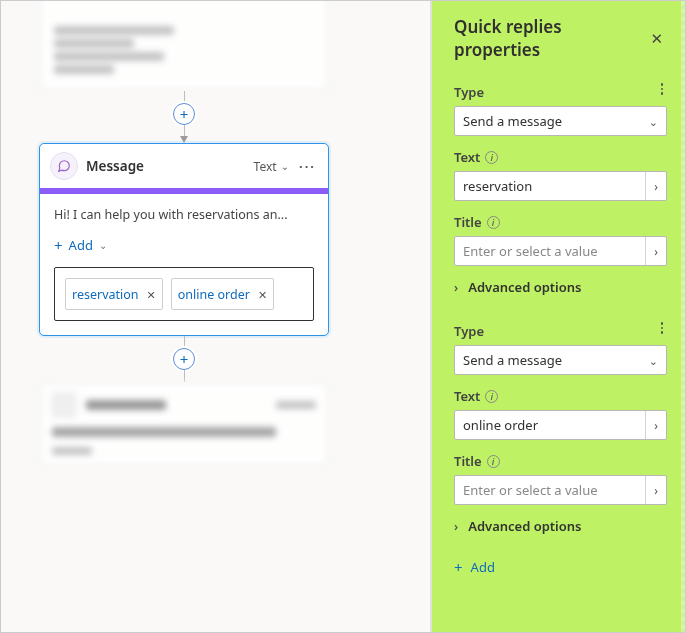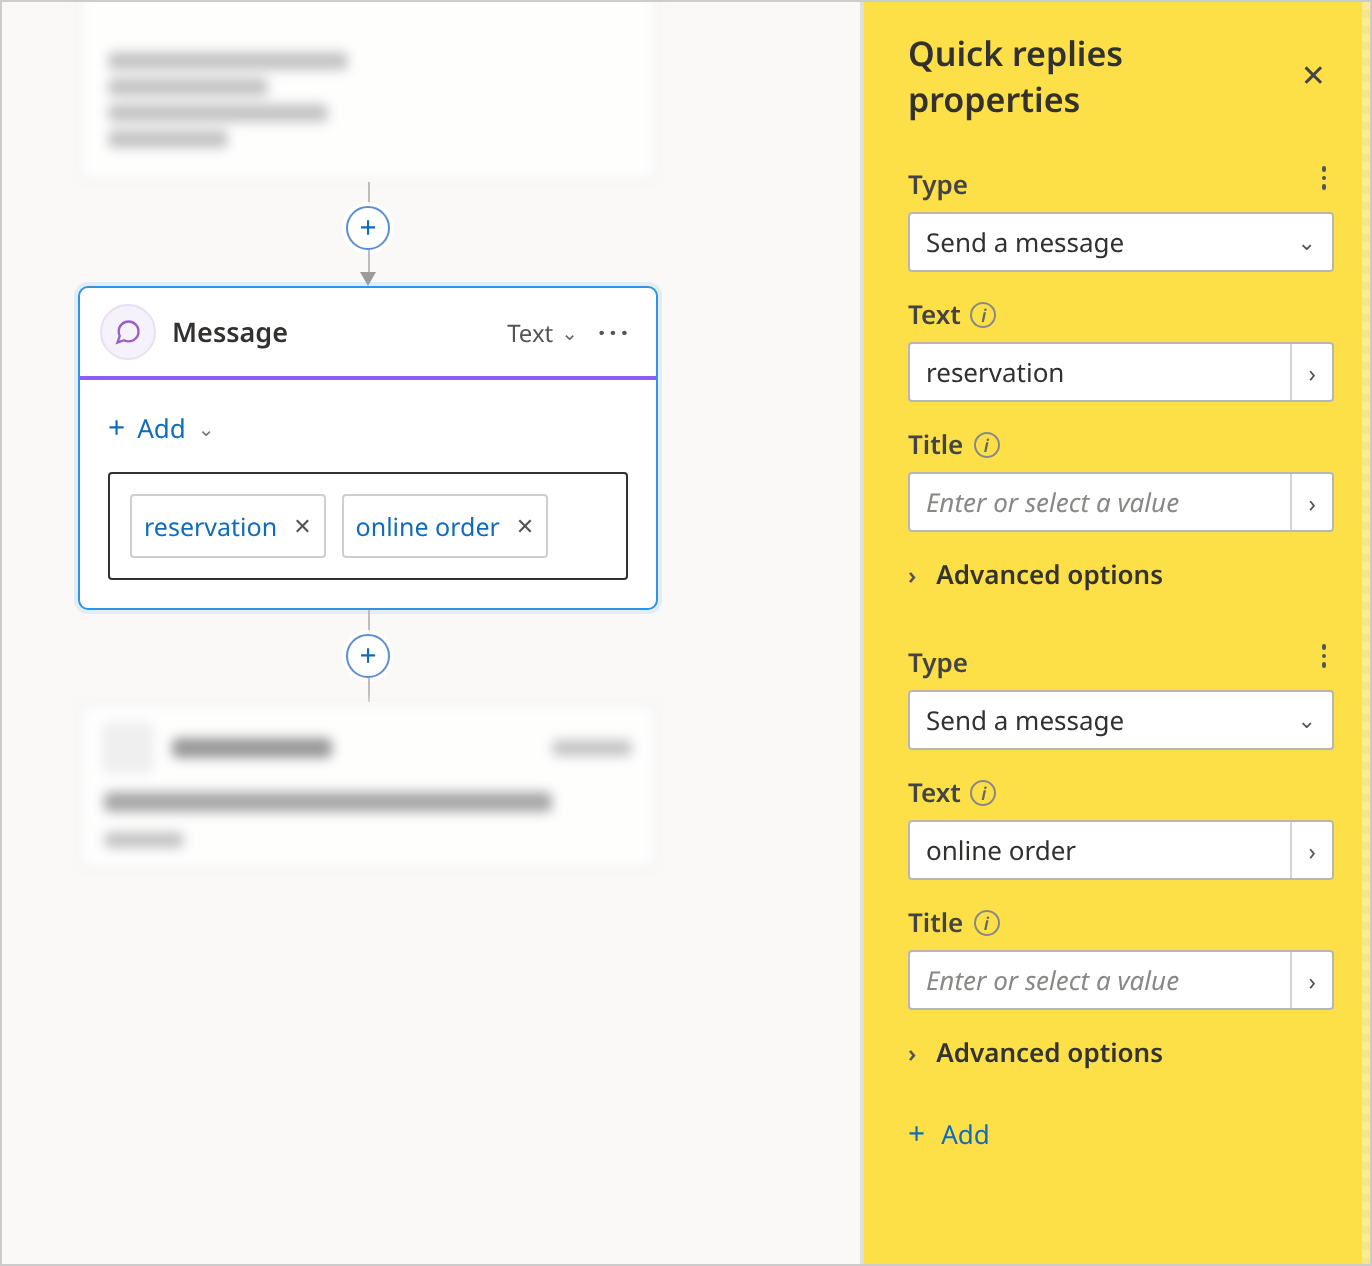--- a/index.html
+++ b/index.html
@@ -76,21 +76,21 @@
       border: 1.5px solid #2e94e8;
       border-radius: 5px;
       width: 290px;
       margin-left: 18px;
       box-shadow: 0 0 0 2px rgba(197,224,247,0.45);
     }
     .node-header {
       display: flex;
       align-items: center;
       padding: 8px 10px;
-      border-bottom: 2px solid #8b5cf6;
+      border-bottom: 6px solid #8b5cf6;
       gap: 8px;
     }
     .icon-oval {
       width: 28px; height: 28px;
       border-radius: 50%;
       background: #f6f2fb;
       border: 1px solid #e7dff2;
       display: flex; align-items: center; justify-content: center;
       color: #9a5fc9;
     }
@@ -136,21 +136,21 @@
     .bb-icon { width: 24px; height: 24px; background: #eee; border: 1px solid #ddd; border-radius: 2px; }
     .bb-title { height: 10px; width: 80px; background: #888; border-radius: 3px; flex: none; }
     .bb-right { margin-left: auto; height: 8px; width: 40px; background: #bbb; border-radius: 3px; }
     .bb-line { height: 10px; width: 85%; background: #999; border-radius: 3px; margin-bottom: 10px; }
     .bb-add { height: 8px; width: 40px; background: #bbb; border-radius: 3px; }
 
     
     .panel {
       width: 254px;
       border-left: 1px solid #e1dfdd;
-      background: #fde047;
+      background: #bef264;
       padding: 14px 18px 10px 22px;
       overflow-y: auto;
     }
     .panel-header { display: flex; align-items: center; justify-content: space-between; margin-bottom: 18px; }
     .panel-title { font-size: 17px; font-weight: 600; color: #323130; }
     .close-x { font-size: 15px; color: #444; cursor: pointer; padding: 4px; }
     .field-label { font-size: 13px; font-weight: 600; color: #444; margin: 4px 0 5px; display: flex; align-items: center; gap: 5px; }
     .label-row { display: flex; align-items: flex-start; justify-content: space-between; }
     .info-icon {
       width: 13px; height: 13px; border: 1px solid #888; border-radius: 50%;
@@ -176,21 +176,21 @@
       margin-left: auto;
       font-size: 12px;
       color: #555;
       border-left: 1px solid #d6d4d2;
       padding-left: 8px;
       height: 100%;
       display: flex;
       align-items: center;
     }
     .select-box .downchev { margin-left: auto; font-size: 11px; color: #555; }
-    .placeholder { color: #8a8886; font-style: italic; }
+    .placeholder { color: #8a8886; }
     .adv-row {
       display: flex; align-items: center; gap: 10px;
       font-weight: 600; font-size: 13px; color: #333;
       margin: 4px 0 22px; cursor: pointer;
     }
     .adv-chev { font-size: 12px; color: #555; position: relative; }
     .panel-add { display: flex; align-items: center; gap: 8px; color: #0f6cbd; font-size: 13px; cursor: pointer; margin-top: 2px; }
     
     .torn {
       position: absolute;
@@ -230,20 +230,21 @@
             </svg>
           </div>
           <div class="node-title">Message</div>
           <div class="node-type">
             <span>Text</span>
             <span class="chev">⌄</span>
           </div>
           <div class="more-dots">···</div>
         </div>
         <div class="node-body">
+          <div class="msgtext">Hi! I can help you with reservations an...</div>
           <div class="add-row">
             <span class="add-plus">+</span>
             <span>Add</span>
             <span class="add-chev">⌄</span>
           </div>
           <div class="chips-box">
             <div class="chip">
               <span>reservation</span>
               <span class="x">✕</span>
             </div>

